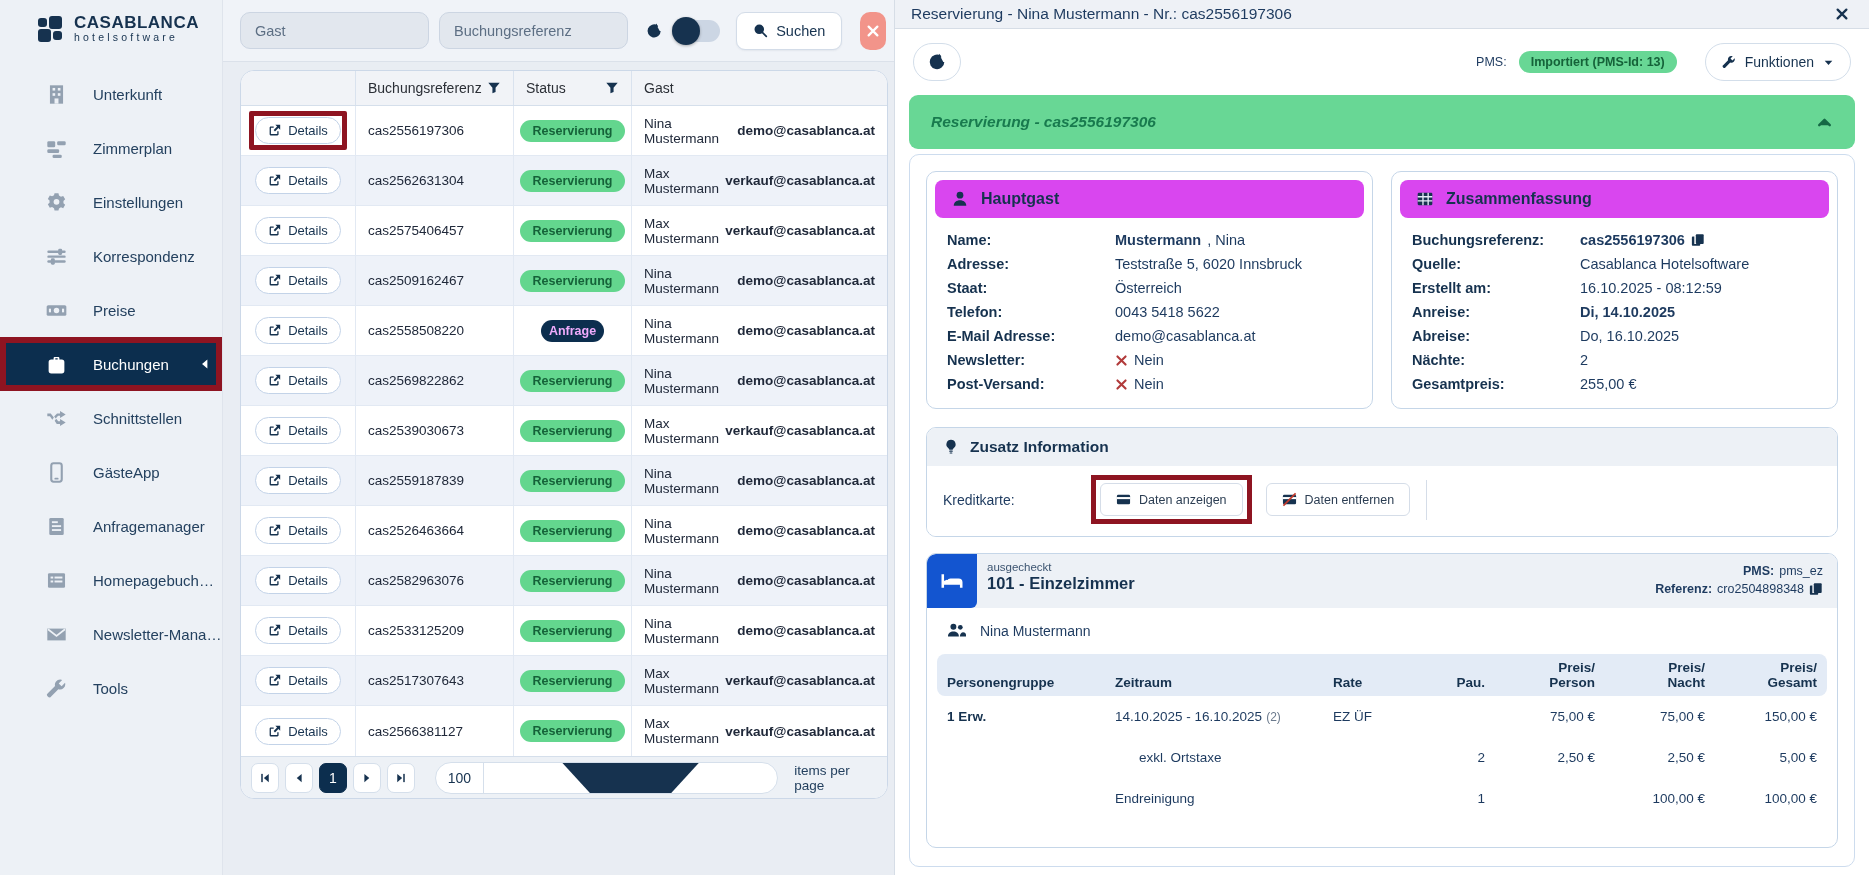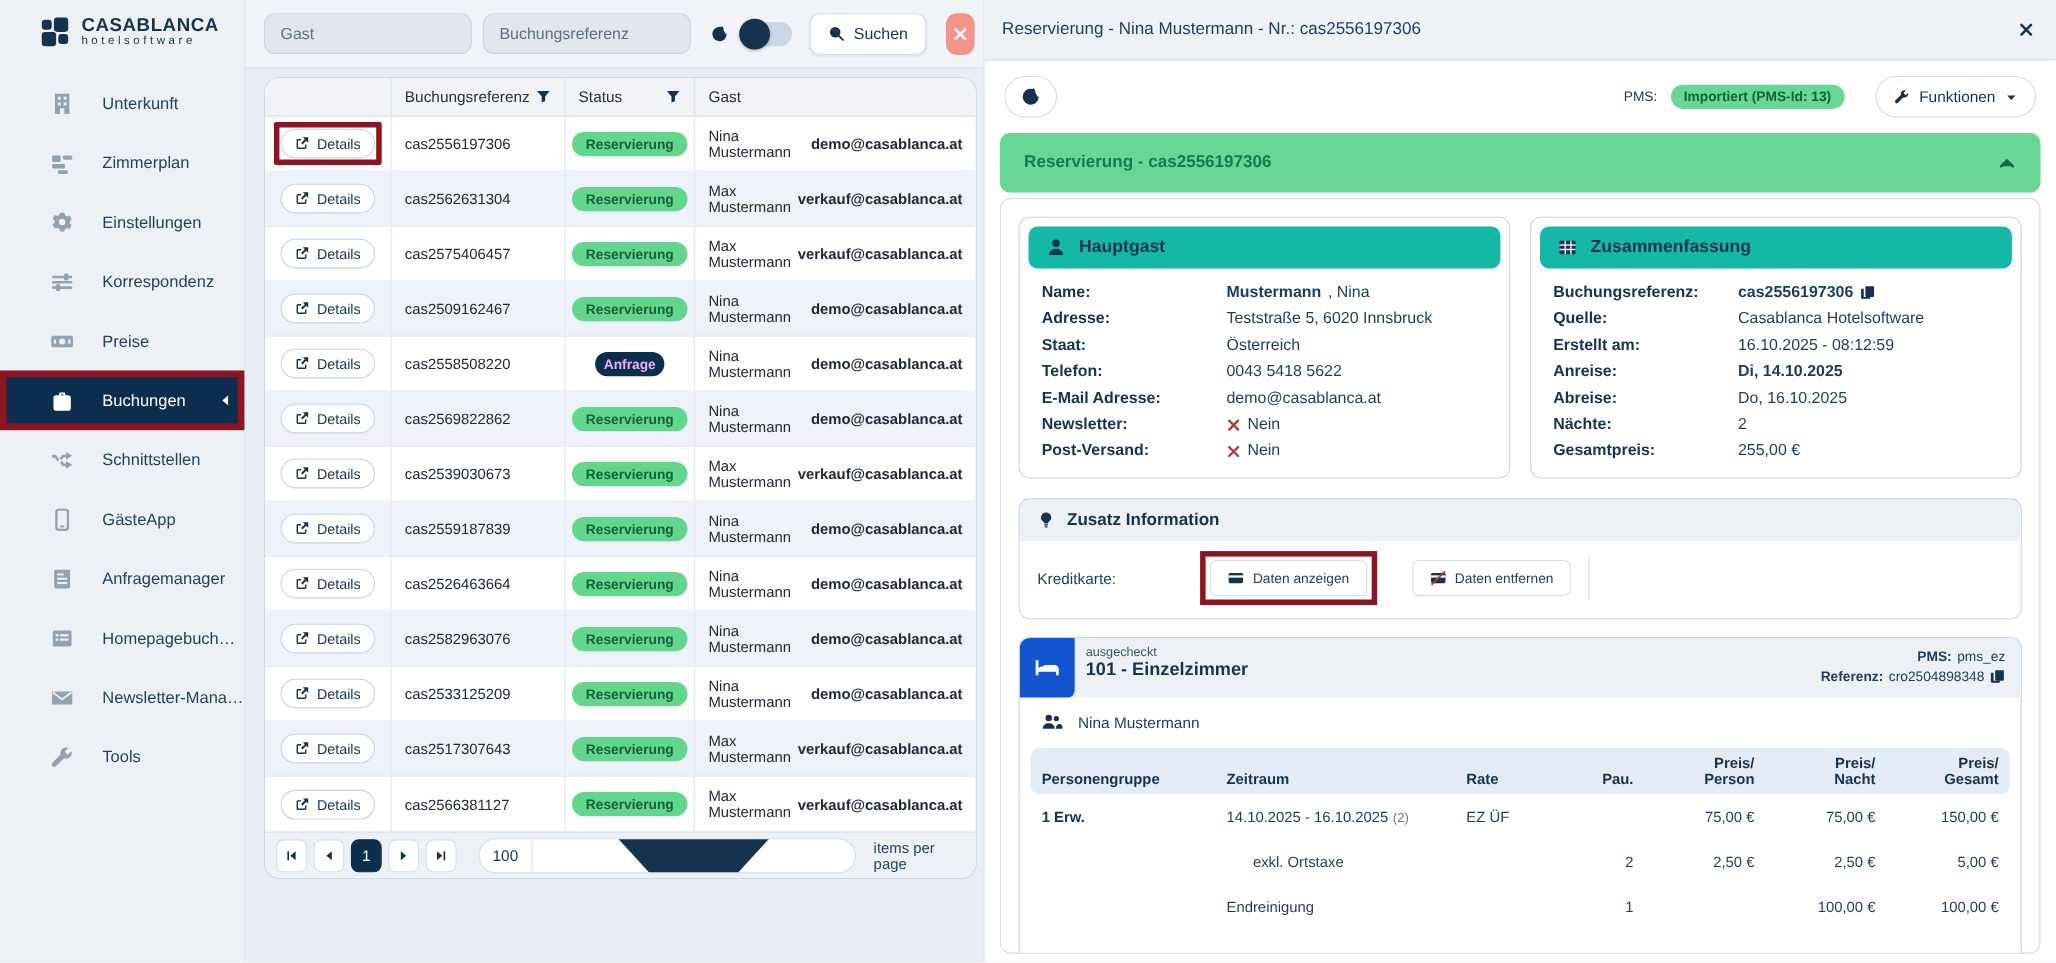--- a/index.html
+++ b/index.html
@@ -68,61 +68,61 @@
   .pbtn .ic { width:12px; height:12px; }
   .pbtn.current { background:#0c2e4e; color:#ffffff; font-size:14px; border-color:#0c2e4e; }
   .psize { margin-left:14px; display:flex; align-items:center; background:#ffffff; border:1px solid #d5dfeb; border-radius:16px; height:32px; overflow:hidden; cursor:pointer; }
   .psize .num { padding:0 12px; font-size:14px; color:#16324f; }
   .psize .sep { width:1px; height:100%; background:#d5dfeb; }
   .psize .car { padding:0 10px; color:#16324f; }
   .pager-label { font-size:13.5px; color:#24415f; margin-left:10px; }
 
   
   .rightpanel { flex:1; min-width:0; background:#ffffff; border-left:1px solid #d6dde6; display:flex; flex-direction:column; }
-  .titlebar { height:55px; flex:none; background:#eef1f6; border-bottom:1px solid #d6dde6; display:flex; align-items:center; justify-content:space-between; padding:0 20px 0 16px; }
+  .titlebar { height:29px; flex:none; background:#eef1f6; border-bottom:1px solid #d6dde6; display:flex; align-items:center; justify-content:space-between; padding:0 20px 0 16px; }
   .titlebar .title { font-size:15.5px; color:#1d3a5f; }
   .titlebar .close-ic { width:14px; height:14px; color:#16324f; cursor:pointer; }
   .toolbar { flex:none; display:flex; align-items:center; justify-content:space-between; padding:14px 18px 12px; }
   .btn-refresh { width:48px; height:38px; border:1px solid #d3deea; border-radius:19px; background:#fff; display:flex; align-items:center; justify-content:center; cursor:pointer; }
   .btn-refresh .ic { width:18px; height:18px; color:#16324f; }
   .toolbar-right { display:flex; align-items:center; gap:12px; }
   .pms-label { font-size:12.5px; color:#1d3a5f; }
   .pms-badge { background:#68d795; color:#156239; font-size:12.5px; font-weight:bold; border-radius:13px; padding:4px 12px; }
   .btn-funktionen { height:38px; display:flex; align-items:center; gap:9px; border:1px solid #d3deea; border-radius:19px; background:#fff; padding:0 16px; font-size:14px; color:#16324f; cursor:pointer; margin-left:16px; }
   .btn-funktionen .ic { width:14px; height:14px; }
   .btn-funktionen .car { width:11px; height:11px; }
 
-  .greenbar { margin:2px 14px 0; height:54px; flex:none; background:#68d795; border-radius:9px; display:flex; align-items:center; justify-content:space-between; padding:0 22px; }
+  .greenbar { margin:2px 14px 0; height:54px; flex:none; background:#68d795; border-radius:9px; display:flex; align-items:center; justify-content:space-between; padding:0 22px;font-style:italic; }
   .greenbar .gtitle { font-size:15.5px; font-weight:bold; color:#187a4e; }
   .greenbar .chev { width:17px; height:17px; color:#156945; cursor:pointer; }
 
   .panel-body { margin:5px 14px 8px; border:1px solid #cddcee; border-radius:10px; background:#ffffff; flex:1; overflow:hidden; padding:16px; }
 
   .cards-row { display:flex; gap:18px; }
   .card { flex:1; border:1px solid #c5d6e8; border-radius:10px; background:#fff; padding:8px 8px 12px; }
-  .card-band { background:#14b8a6; border-radius:8px; padding:10px 16px; display:flex; align-items:flex-start; gap:12px; }
+  .card-band { background:#d946ef; border-radius:8px; padding:10px 16px; display:flex; align-items:flex-start; gap:12px; }
   .card-band .ic { width:18px; height:18px; color:#16324f; }
   .card-band .ctitle { font-size:16px; font-weight:bold; color:#16324f; }
   .card-fields { padding:10px 10px 0 12px; }
   .frow { display:flex; padding:4px 0; font-size:14.5px; }
   .flabel { width:168px; flex:none; font-weight:bold; color:#16324f; }
   .fvalue { color:#1d3a5f; display:flex; align-items:center; gap:6px; }
   .fvalue b { font-weight:bold; }
   .xmark { width:13px; height:13px; color:#b13a3a; flex:none; }
   .copy-ic { width:14px; height:14px; color:#16324f; cursor:pointer; }
 
   .zusatz { margin-top:18px; border:1px solid #c5d6e8; border-radius:10px; overflow:hidden; }
   .zusatz-band { background:#edf1f6; padding:10px 16px; display:flex; align-items:center; gap:11px; }
   .zusatz-band .ic { width:16px; height:16px; color:#16324f; }
   .zusatz-band .ztitle { font-size:15.5px; font-weight:bold; color:#16324f; }
   .zusatz-row { display:flex; align-items:center; padding:9px 16px 12px; background:#fff; }
   .kk-label { font-size:14px; color:#1d3a5f; width:148px; flex:none; }
   .btn-kk { display:inline-flex; align-items:center; gap:8px; background:#fff; border:1px solid #d5dde8; border-radius:6px; padding:8px 15px; font-size:12.5px; color:#2b3d52; cursor:pointer; }
   .btn-kk .ic { width:15px; height:15px; color:#16324f; }
-  .annbox2 { display:inline-flex; border:5px solid #8e1421; padding:3px 4px; margin-right:32px; }
+  .annbox2 { display:inline-flex; border:5px solid #8e1421; padding:3px 4px; margin-right:14px; }
   .zdivider { width:1px; height:40px; background:#d5dde8; margin-left:16px; }
 
   .room { margin-top:16px; border:1px solid #c5d6e8; border-radius:10px; overflow:hidden; background:#fff; }
   .room-head { background:#edf1f6; display:flex; align-items:stretch; height:54px; }
   .room-ico { width:50px; flex:none; background:#1355d0; border-radius:8px 0 6px 0; display:flex; align-items:center; justify-content:center; }
   .room-ico .ic { width:24px; height:24px; color:#ffffff; }
   .room-names { padding:7px 0 0 10px; flex:1; }
   .room-status { font-size:11.5px; color:#3c5470; }
   .room-name { font-size:16.5px; font-weight:bold; color:#16324f; margin-top:1px; }
   .room-refs { padding:8px 14px 0 0; text-align:right; font-size:12.5px; color:#1d3a5f; line-height:18px; }

